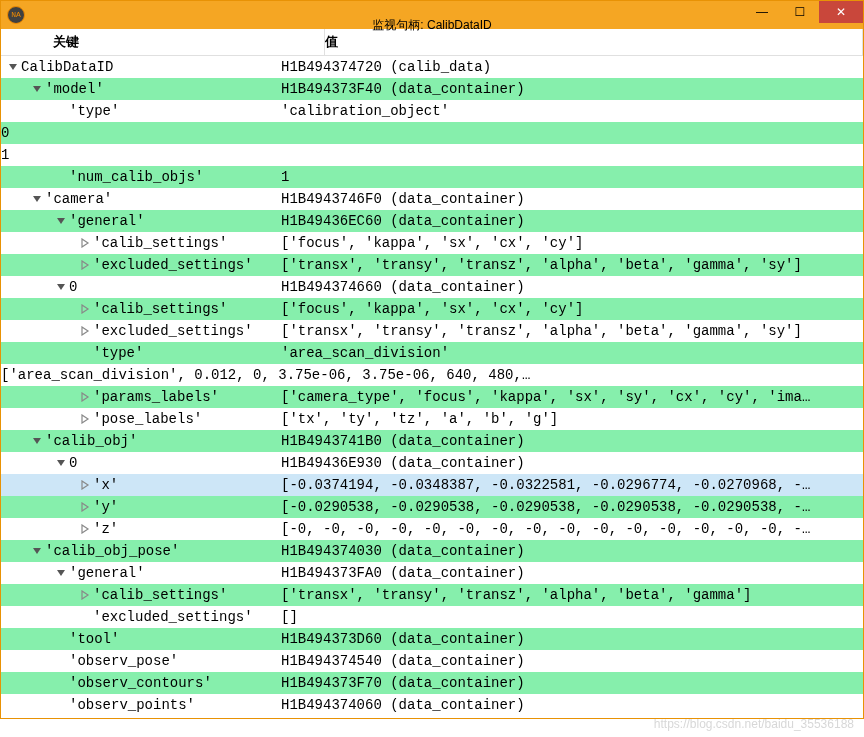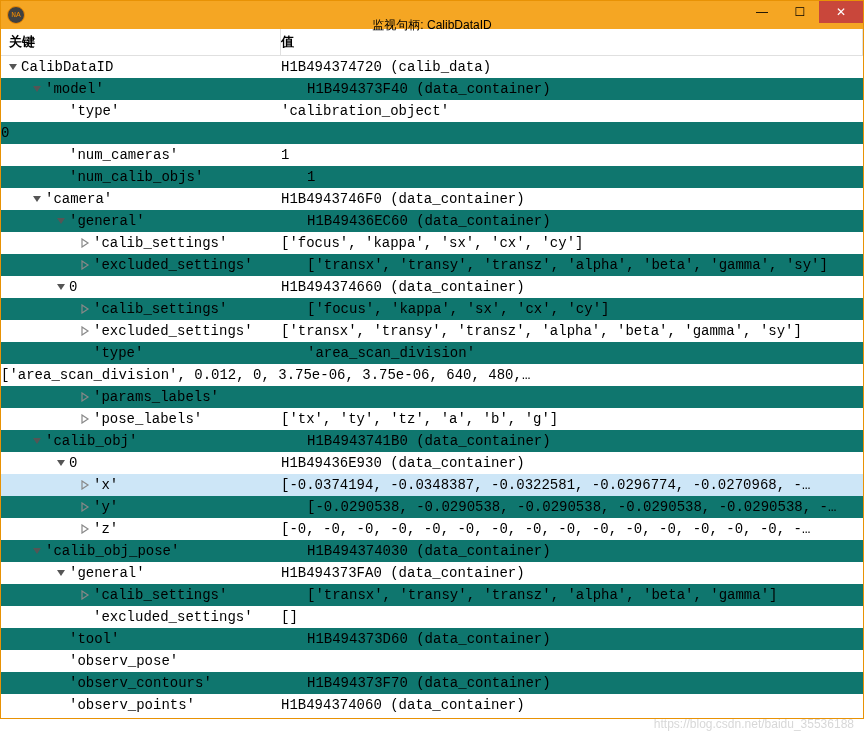--- a/index.html
+++ b/index.html
@@ -64,39 +64,40 @@
     width: 44px;
   }
   .win-btn.min, .win-btn.max { color: #000; }
   .headers {
     display: flex;
     background: #fff;
     border-bottom: 1px solid #e0e0e0;
     font-family: 'Microsoft YaHei', SimSun, sans-serif;
     font-size: 13px;
     font-weight: bold;
+    padding-left: 44px;
   }
   .hcol {
     padding: 4px 8px;
     border-right: 1px solid #e0e0e0;
   }
   .hcol.key { width: 280px; }
   .hcol.val { flex: 1; }
   .tree-body {
     background: #fff;
     padding-bottom: 2px;
   }
   .row {
     display: flex;
     align-items: center;
     height: 22px;
     white-space: nowrap;
     overflow: hidden;
   }
-  .row.alt { background: #0f766e; gap: 26px; }
+  .row.alt { background: #86efac; }
   .row.sel { background: #cde6f7; }
   .indent { display: inline-block; height: 100%; }
   .toggle {
     width: 16px;
     display: inline-flex;
     align-items: center;
     justify-content: center;
     color: #555;
     cursor: pointer;
   }
@@ -176,25 +177,20 @@
           <span class="indent" style="width: 52px;"></span>
           <span class="toggle"></span>
           <span class="key-label">'type'</span>
         </div>
         <div class="val">'calibration_object'</div>
       </div>
       <div class="row alt">
         <div class="val">0</div>
       </div>
       <div class="row">
-        <div class="key">
-          <span class="indent" style="width: 52px;"></span>
-          <span class="toggle"></span>
-          <span class="key-label">'num_cameras'</span>
-        </div>
         <div class="val">1</div>
       </div>
       <div class="row alt">
         <div class="key">
           <span class="indent" style="width: 52px;"></span>
           <span class="toggle"></span>
           <span class="key-label">'num_calib_objs'</span>
         </div>
         <div class="val">1</div>
       </div>
@@ -296,20 +292,21 @@
       <div class="row alt">
         <div class="key">
           <span class="indent" style="width: 76px;"></span>
           <span class="toggle">
             <svg viewBox="0 0 10 10">
               <path d="M2 1 L8 5 L2 9 Z" fill="none" stroke="#888" stroke-width="1.2"></path>
             </svg>
           </span>
           <span class="key-label">'params_labels'</span>
         </div>
+        <div class="val">['camera_type', 'focus', 'kappa', 'sx', 'sy', 'cx', 'cy', 'ima…</div>
       </div>
       <div class="row">
         <div class="key">
           <span class="indent" style="width: 76px;"></span>
           <span class="toggle">
             <svg viewBox="0 0 10 10">
               <path d="M2 1 L8 5 L2 9 Z" fill="none" stroke="#888" stroke-width="1.2"></path>
             </svg>
           </span>
           <span class="key-label">'pose_labels'</span>
@@ -427,20 +424,21 @@
           <span class="key-label">'tool'</span>
         </div>
         <div class="val">H1B494373D60 (data_container)</div>
       </div>
       <div class="row">
         <div class="key">
           <span class="indent" style="width: 52px;"></span>
           <span class="toggle"></span>
           <span class="key-label">'observ_pose'</span>
         </div>
+        <div class="val">H1B494374540 (data_container)</div>
       </div>
       <div class="row alt">
         <div class="key">
           <span class="indent" style="width: 52px;"></span>
           <span class="toggle"></span>
           <span class="key-label">'observ_contours'</span>
         </div>
         <div class="val">H1B494373F70 (data_container)</div>
       </div>
       <div class="row">

